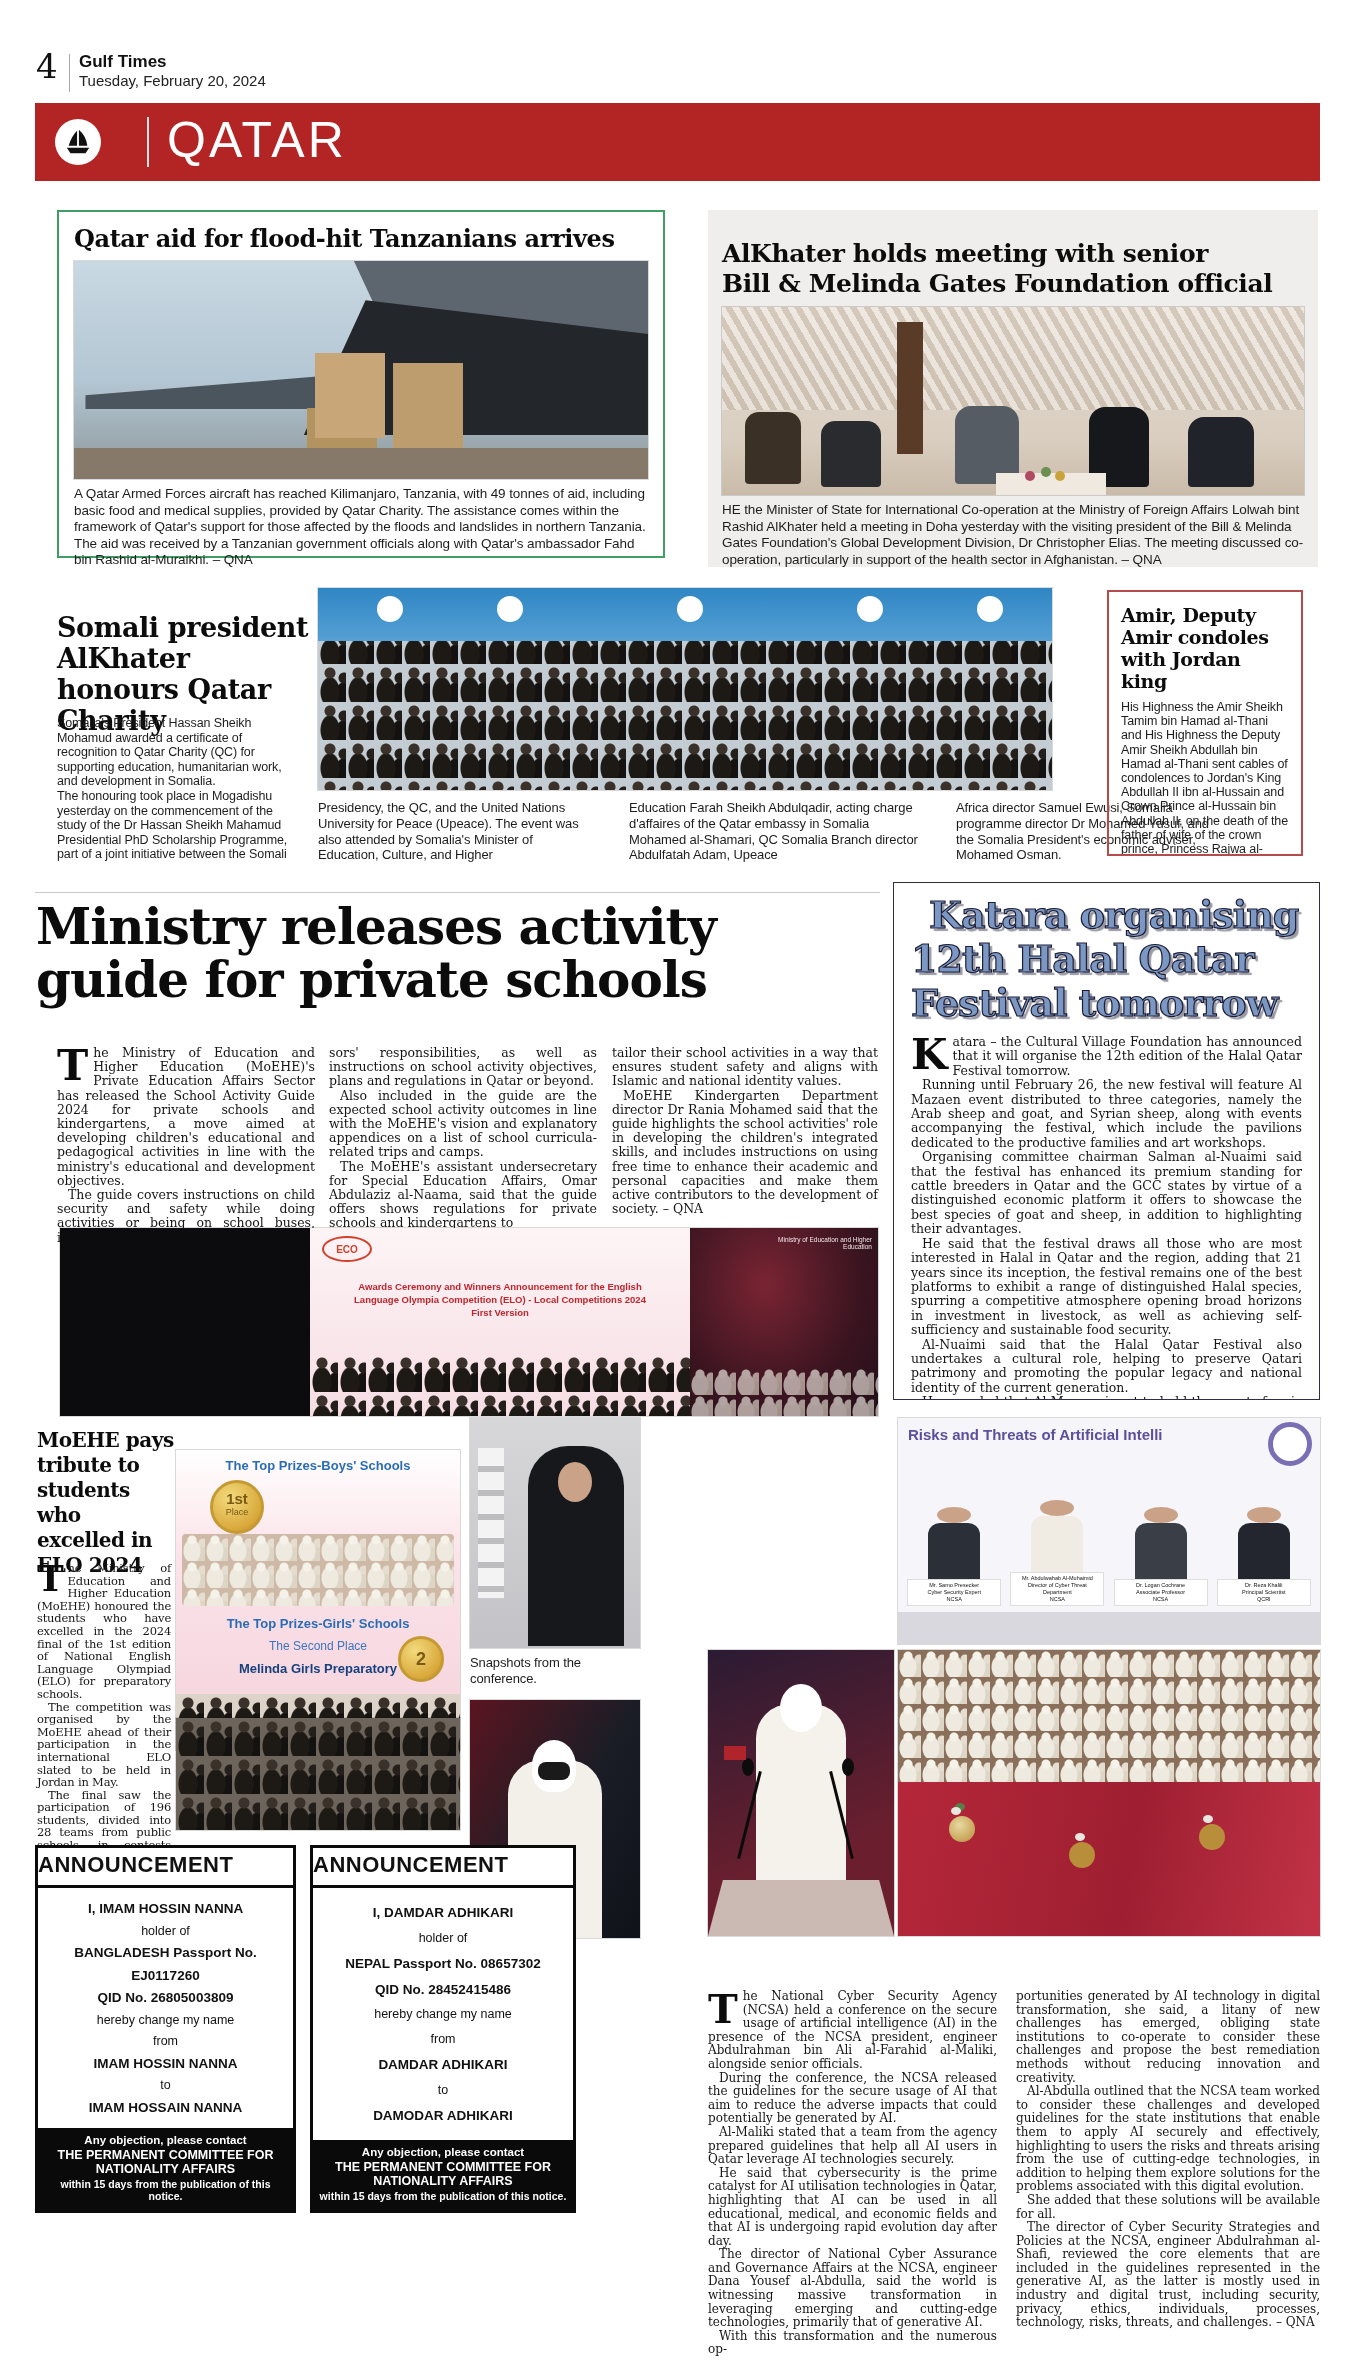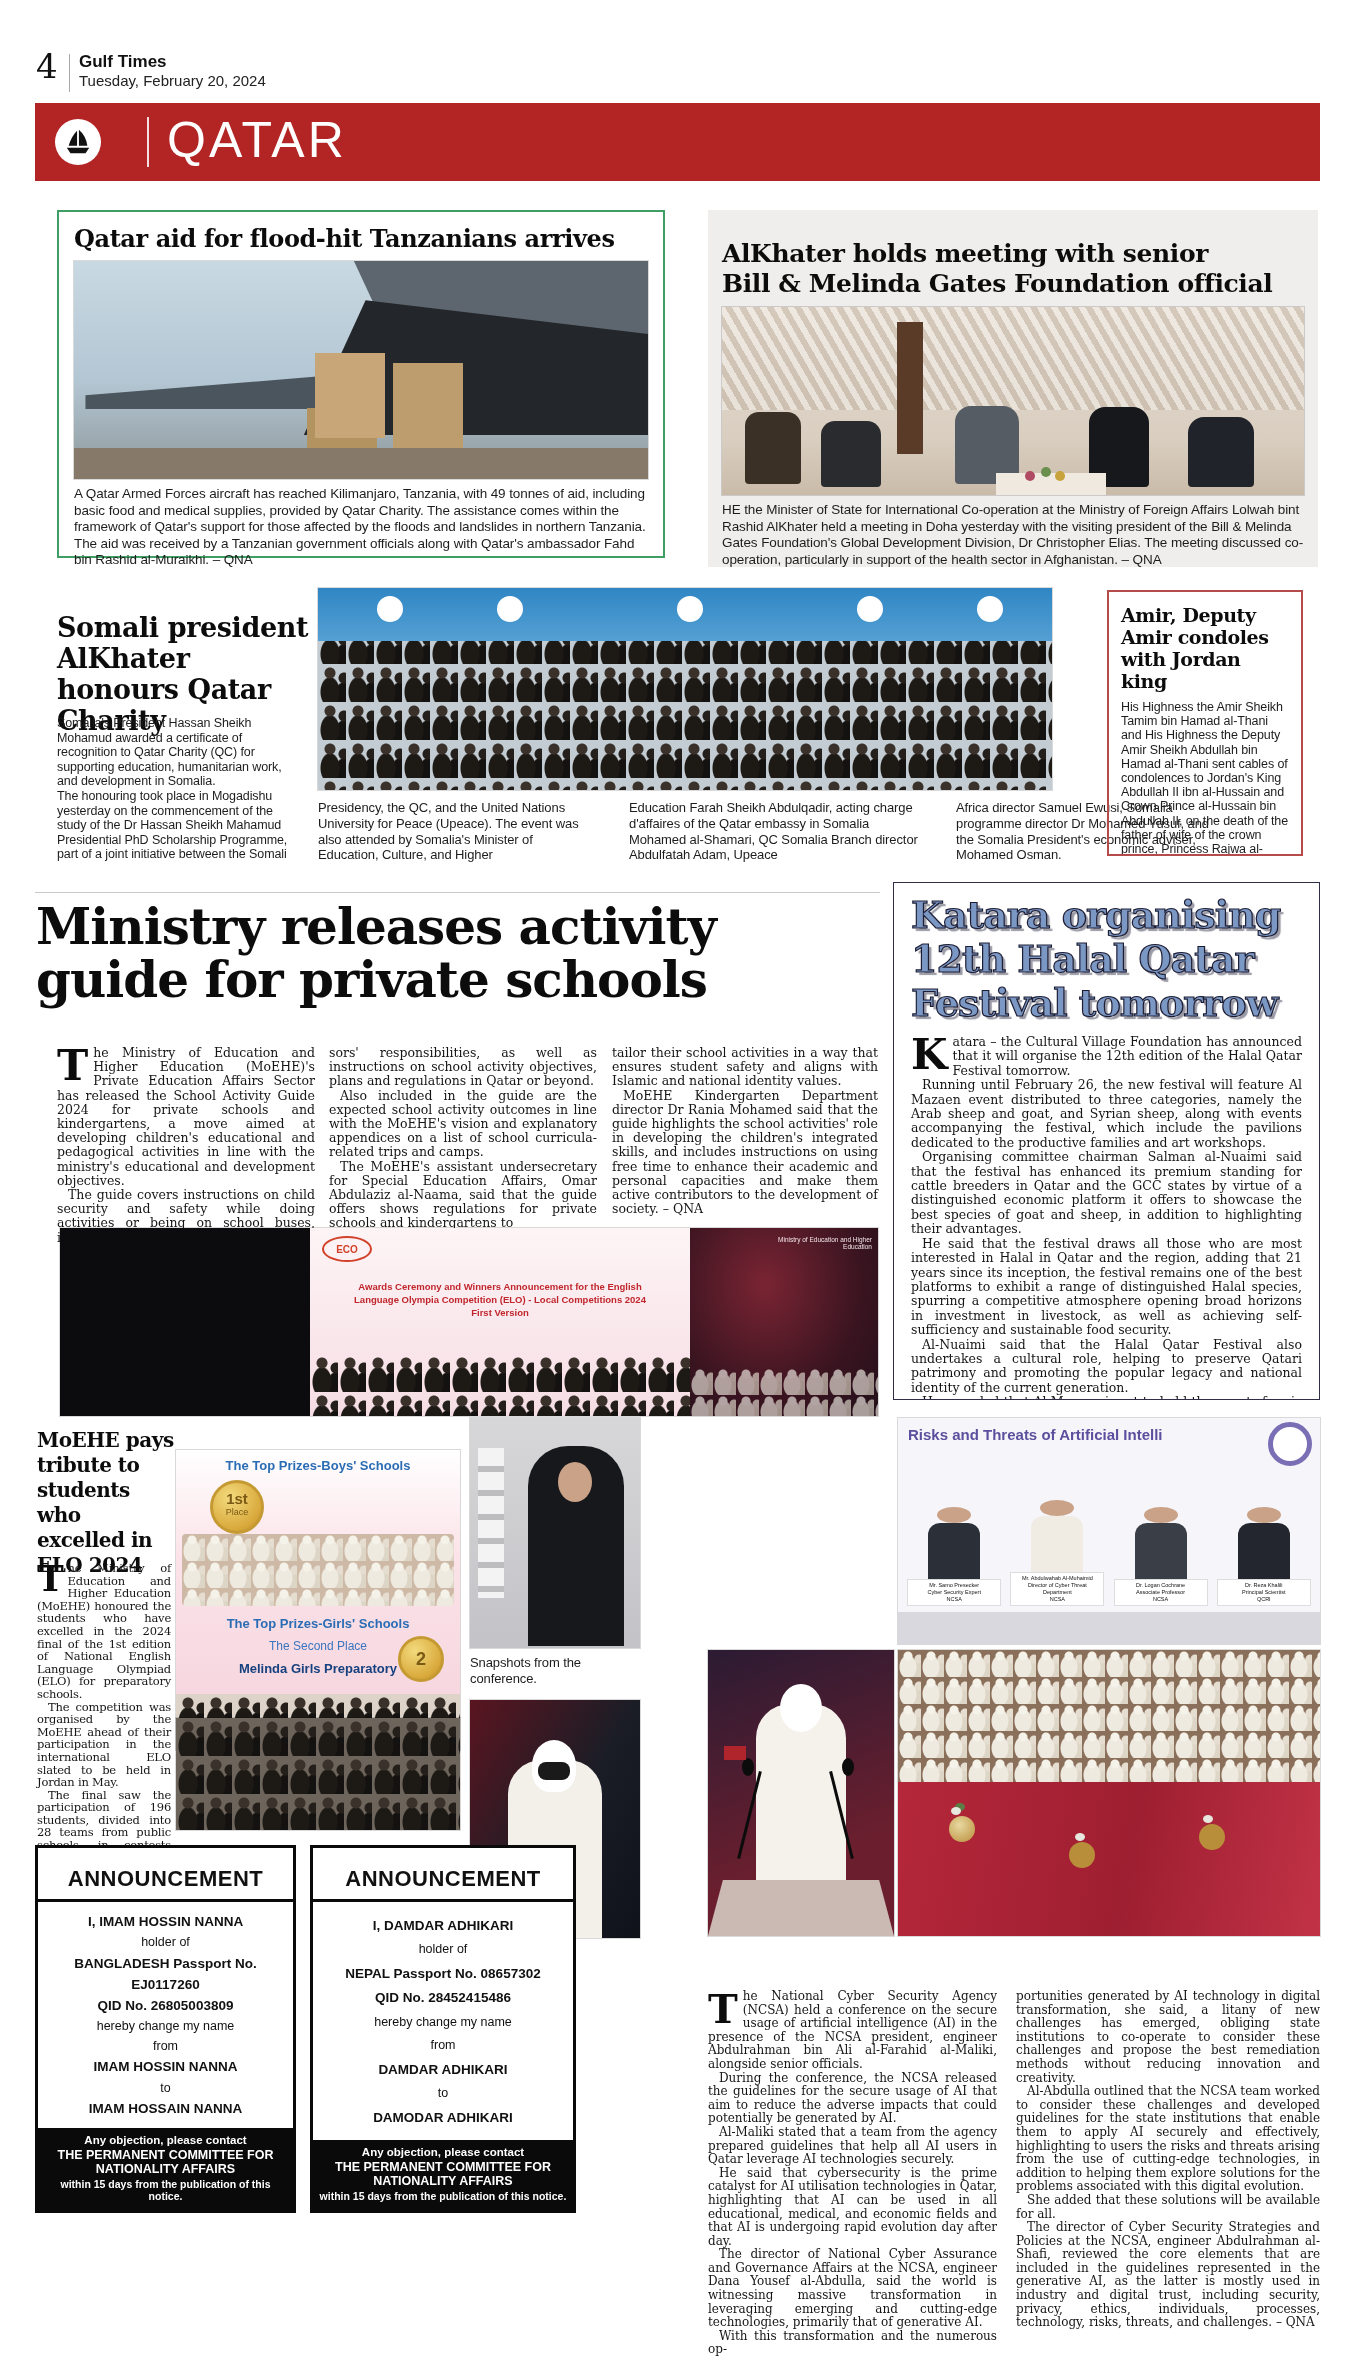--- a/index.html
+++ b/index.html
@@ -31,22 +31,22 @@
     background-size:23px 27px;}
   .banner-sec{background:#b32424;}
   .greenbox{border:2.5px solid #3e9e63;background:#fff;box-sizing:border-box;padding:10px 15px;}
   .graybox{background:#efeeec;box-sizing:border-box;padding:27px 14px;}
   .amirbox{border:2px solid #b54b4b;box-sizing:border-box;padding:12px 12px;overflow:hidden;}
   .katarabox{border:1.5px solid #2e2e44;box-sizing:border-box;padding:10px 17px;overflow:hidden;background:#fff;}
   .katara-hl{font-family:"DejaVu Serif",serif;font-weight:700;font-size:38px;line-height:44px;
     color:#7b97c4;letter-spacing:-1px;-webkit-text-stroke:1.2px #1d1d33;
     text-shadow:3px 3px 1px #9a9aa6;}
   .annbox{border:3.5px solid #0a0a0a;box-sizing:border-box;display:flex;flex-direction:column;background:#fff;}
-  .ann-title{font-family:"Liberation Sans",sans-serif;font-weight:700;font-size:22px;text-align:center;
-    padding:18px 0 7px;border-bottom:3px solid #0a0a0a;letter-spacing:0.5px;}
+  .ann-title{font-family:"Liberation Sans",sans-serif;font-weight:700;font-size:22px;
+    padding:4px 0 7px;border-bottom:3px solid #0a0a0a;letter-spacing:0.5px;}
   .ann-mid{flex:1;display:flex;flex-direction:column;align-items:center;justify-content:space-evenly;
     padding:6px 8px;text-align:center;}
   .ann-strong{font-weight:700;font-size:13.5px;}
   .ann-small{font-size:12.5px;}
   .ann-foot{background:#0a0a0a;color:#fff;text-align:center;padding:6px 5px 8px;}
   .ann-foot .f1{font-size:11.5px;font-weight:700;}
   .ann-foot .f2{font-size:12.5px;font-weight:700;margin:2px 0;}
   .ann-foot .f3{font-size:10.5px;font-weight:700;}
   .tag{white-space:pre-line;}
 </style>
@@ -163,21 +163,21 @@
       <div class="abs crowd-dark" style="left:0;bottom:0;width:100%;height:62px;"></div>
     </div>
     <div class="abs" style="left:630px;top:0;width:188px;height:100%;background:radial-gradient(ellipse at 40% 30%,#7a2433 0%,#3a1420 60%,#22101a 100%);">
       <div class="abs" style="right:6px;top:8px;width:120px;color:#f3e6ea;font-size:6.5px;text-align:right;">Ministry of Education and Higher Education</div>
       <div class="abs crowd-white" style="left:0;bottom:0;width:100%;height:48px;opacity:.65;"></div>
     </div>
   </div>
 
   <section class="abs katarabox" style="left:893px;top:882px;width:427px;height:518px;">
     <h2 style="margin:0 0 10px;">
-      <span class="katara-hl" style="display:block;">Katara organising</span>
+      <span class="katara-hl" style="display:block;margin-left:18px;">Katara organising</span>
       <span class="katara-hl" style="display:block;">12th Halal Qatar</span>
       <span class="katara-hl" style="display:block;">Festival tomorrow</span>
     </h2>
     <div class="bser" style="font-size:12.5px;line-height:14.4px;">
       <p><span class="dc" style="font-size:42px;line-height:34px;padding:3px 5px 0 0;">K</span><span>atara – the Cultural Village Foundation has announced that it will organise the 12th edition of the Halal Qatar Festival tomorrow.</span></p>
       <p class="ind">Running until February 26, the new festival will feature Al Mazaen event distributed to three categories, namely the Arab sheep and goat, and Syrian sheep, along with events accompanying the festival, which include the pavilions dedicated to the productive families and art workshops.</p>
       <p class="ind">Organising committee chairman Salman al-Nuaimi said that the festival has enhanced its premium standing for cattle breeders in Qatar and the GCC states by virtue of a distinguished economic platform it offers to showcase the best species of goat and sheep, in addition to highlighting their advantages.</p>
       <p class="ind">He said that the festival draws all those who are most interested in Halal in Qatar and the region, adding that 21 years since its inception, the festival remains one of the best platforms to exhibit a range of distinguished Halal species, spurring a competitive atmosphere opening broad horizons in investment in livestock, as well as achieving self-sufficiency and sustainable food security.</p>
       <p class="ind">Al-Nuaimi said that the Halal Qatar Festival also undertakes a cultural role, helping to preserve Qatari patrimony and promoting the popular legacy and national identity of the current generation.</p>
       <p class="ind">He revealed that Al Mazaen is set to hold the events for six days to showcase the most premium halal species, within criteria decided by professional jury committees. – QNA</p>

